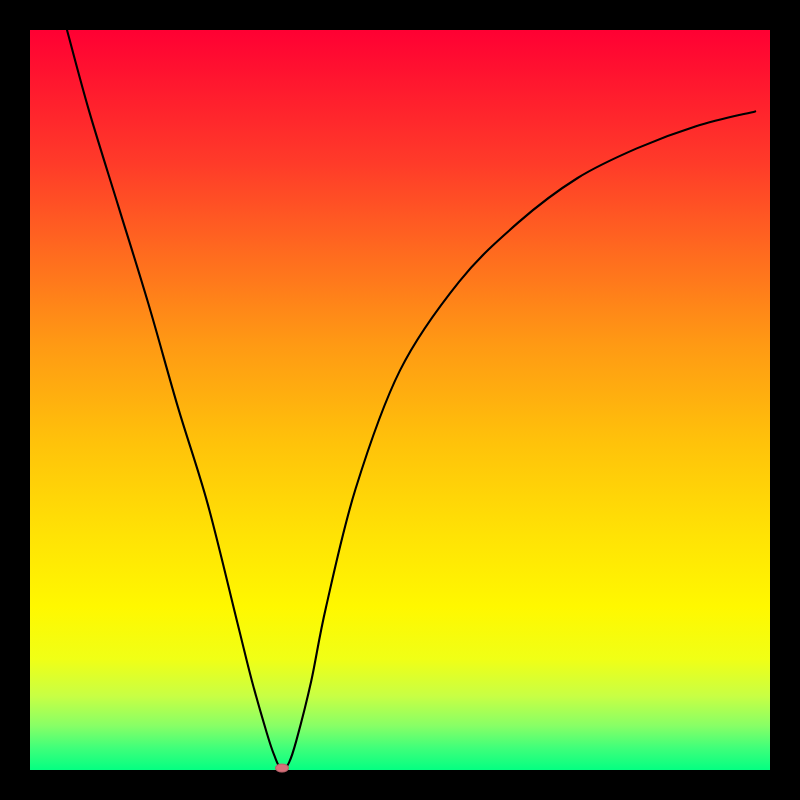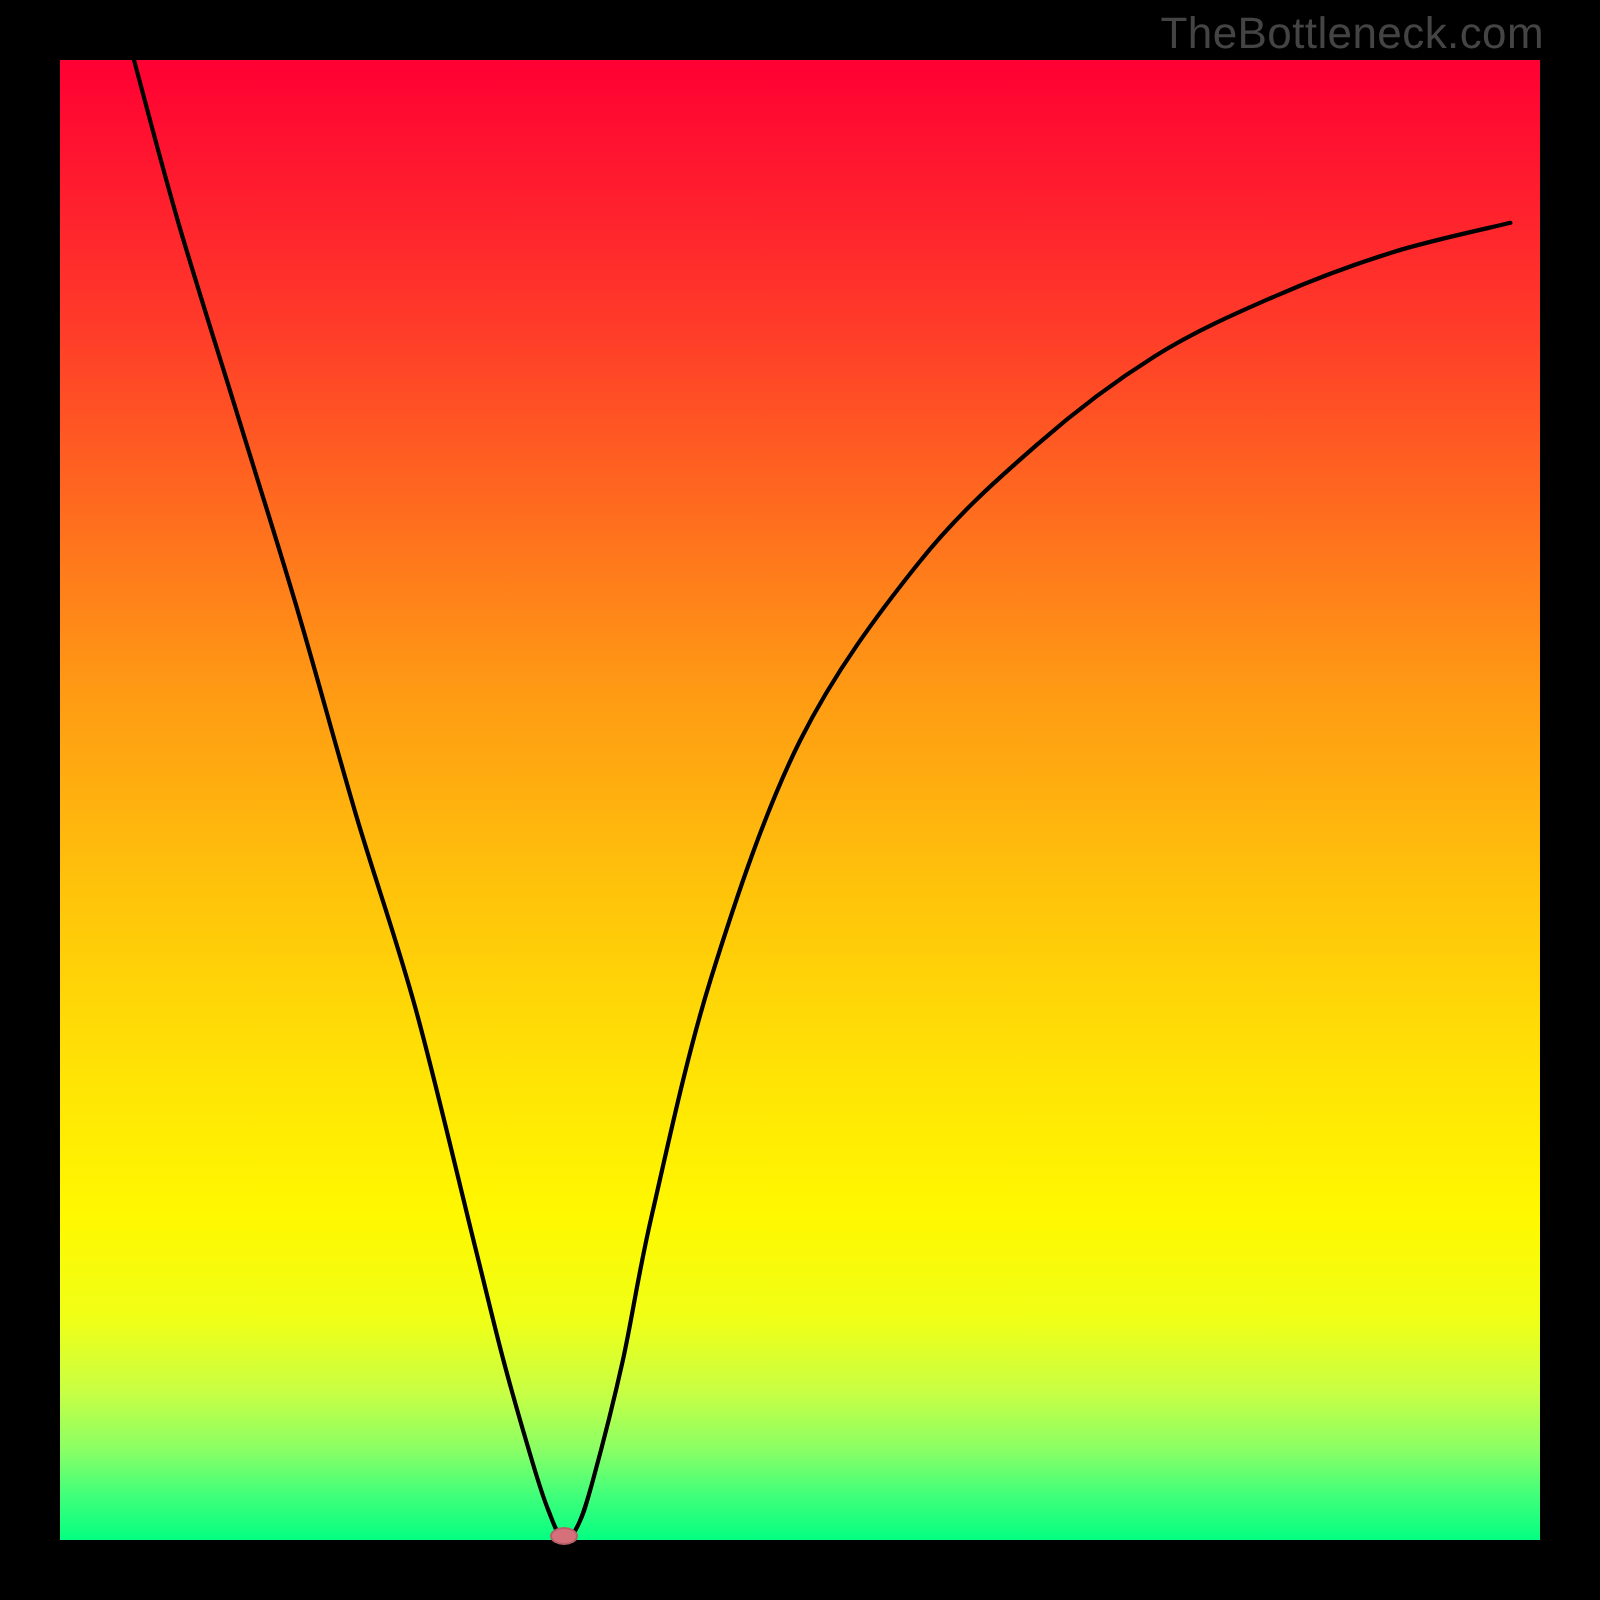--- a/index.html
+++ b/index.html
@@ -72,15 +72,14 @@
 <div class="frame">
 
   <div class="plot-area"></div>
 
   <svg class="curve" viewBox="0 0 740 740" preserveAspectRatio="none">
     <path id="curve-path" fill="none" stroke="#000000" stroke-width="2.1" stroke-linecap="round" d="M 37 0 C 40.7 13.566666666666663, 50.56666666666667 51.79999999999997, 59.2 81.39999999999998 C 67.83333333333334 110.99999999999999, 78.93333333333334 145.53333333333336, 88.8 177.60000000000002 C 98.66666666666666 209.66666666666669, 108.53333333333333 240.5, 118.4 273.8 C 128.26666666666668 307.1, 138.13333333333333 344.1, 148 377.40000000000003 C 157.86666666666667 410.70000000000005, 167.73333333333332 437.83333333333337, 177.6 473.6 C 187.46666666666667 509.3666666666667, 199.8 562.4, 207.20000000000002 592 C 214.60000000000002 621.6, 217.06666666666666 632.7, 222 651.2 C 226.93333333333334 669.7, 233.10000000000002 690.6666666666666, 236.8 703 C 240.5 715.3333333333334, 241.73333333333335 719.0333333333334, 244.20000000000002 725.2 C 246.66666666666669 731.3666666666667, 249.13333333333335 738.7666666666667, 251.60000000000002 740 C 254.0666666666667 741.2333333333333, 256.53333333333336 737.5333333333333, 259 732.6 C 261.46666666666664 727.6666666666667, 262.7 723.9666666666667, 266.4 710.4 C 270.09999999999997 696.8333333333333, 276.26666666666665 673.4000000000001, 281.2 651.2 C 286.1333333333333 629, 288.6 609.2666666666668, 296 577.2 C 303.4 545.1333333333333, 313.2666666666667 498.2666666666667, 325.6 458.8 C 337.93333333333334 419.3333333333333, 352.73333333333335 374.93333333333334, 370 340.4 C 387.26666666666665 305.8666666666666, 409.46666666666664 276.26666666666665, 429.2 251.59999999999997 C 448.93333333333334 226.9333333333333, 468.6666666666667 209.66666666666663, 488.40000000000003 192.39999999999998 C 508.1333333333334 175.13333333333333, 527.8666666666667 160.33333333333334, 547.6 148 C 567.3333333333334 135.66666666666666, 587.0666666666666 127.0333333333333, 606.8 118.39999999999998 C 626.5333333333333 109.76666666666665, 646.2666666666667 102.36666666666672, 666 96.20000000000005 C 685.7333333333333 90.03333333333337, 715.3333333333333 83.86666666666666, 725.1999999999999 81.39999999999998"></path>
   </svg>
 
   <div id="min-marker" class="minimum-marker" style="left: 281.6px; top: 768px; background: rgb(214, 112, 122);"></div>
 
-  <div class="watermark">TheBottleneck.com</div>
 
 </div>
 
 </body></html>

